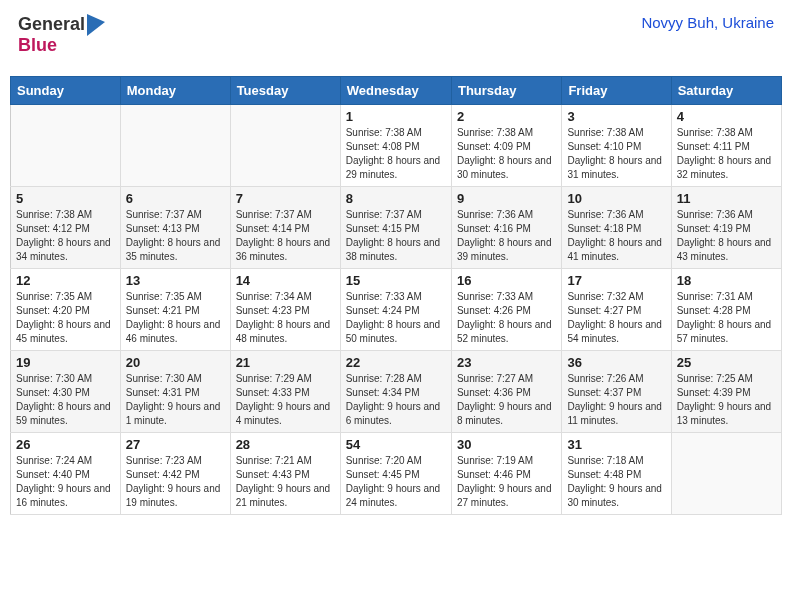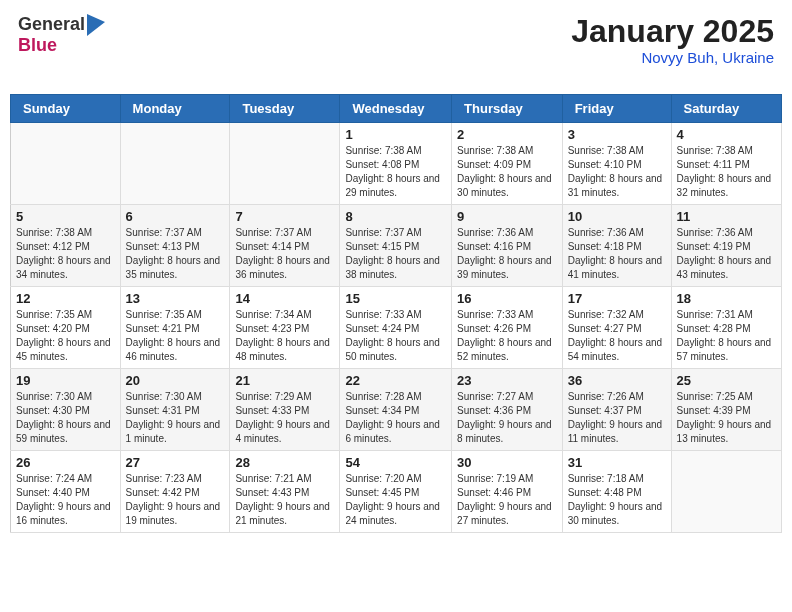--- a/index.html
+++ b/index.html
@@ -7,21 +7,21 @@
       font-family: Arial, sans-serif;
       background: #fff;
       width: 792px;
       min-height: 612px;
       padding: 10px;
     }
     .header {
       display: flex;
       justify-content: space-between;
       align-items: flex-start;
-      margin-bottom: 24px;
+      margin-bottom: 16px;
       padding: 4px 8px;
     }
     .logo {
       display: flex;
       align-items: center;
       gap: 0;
     }
     .logo-text {
       font-size: 18px;
       font-weight: bold;
@@ -50,21 +50,21 @@
     .calendar {
       width: 100%;
       border-collapse: collapse;
       border: 1px solid #ccc;
     }
     .calendar th {
       background: #2a6db5;
       color: #fff;
       font-size: 13px;
       font-weight: bold;
-      padding: 6px 12px;
+      padding: 6px 6px;
       text-align: left;
       border: 1px solid #2060a0;
     }
     .calendar td {
       vertical-align: top;
       border: 1px solid #ddd;
       padding: 4px 5px;
       width: 113px;
       min-height: 80px;
       font-size: 10.5px;
@@ -103,21 +103,20 @@
         <svg class="logo-icon" viewBox="0 0 18 22" xmlns="http://www.w3.org/2000/svg">
           <polygon points="0,0 18,8 0,22" fill="#2a6db5"></polygon>
         </svg>
       </div>
       <div>
         <span class="logo-text logo-blue">Blue</span>
       </div>
     </div>
   </div>
   <div class="title-block">
-    <div class="month-title">January 2025</div>
     <div class="location-title">Novyy Buh, Ukraine</div>
   </div>
 </div>
 
 <table class="calendar">
   <thead>
     <tr>
     <th>Sunday</th>
         <th>Monday</th>
         <th>Tuesday</th>

